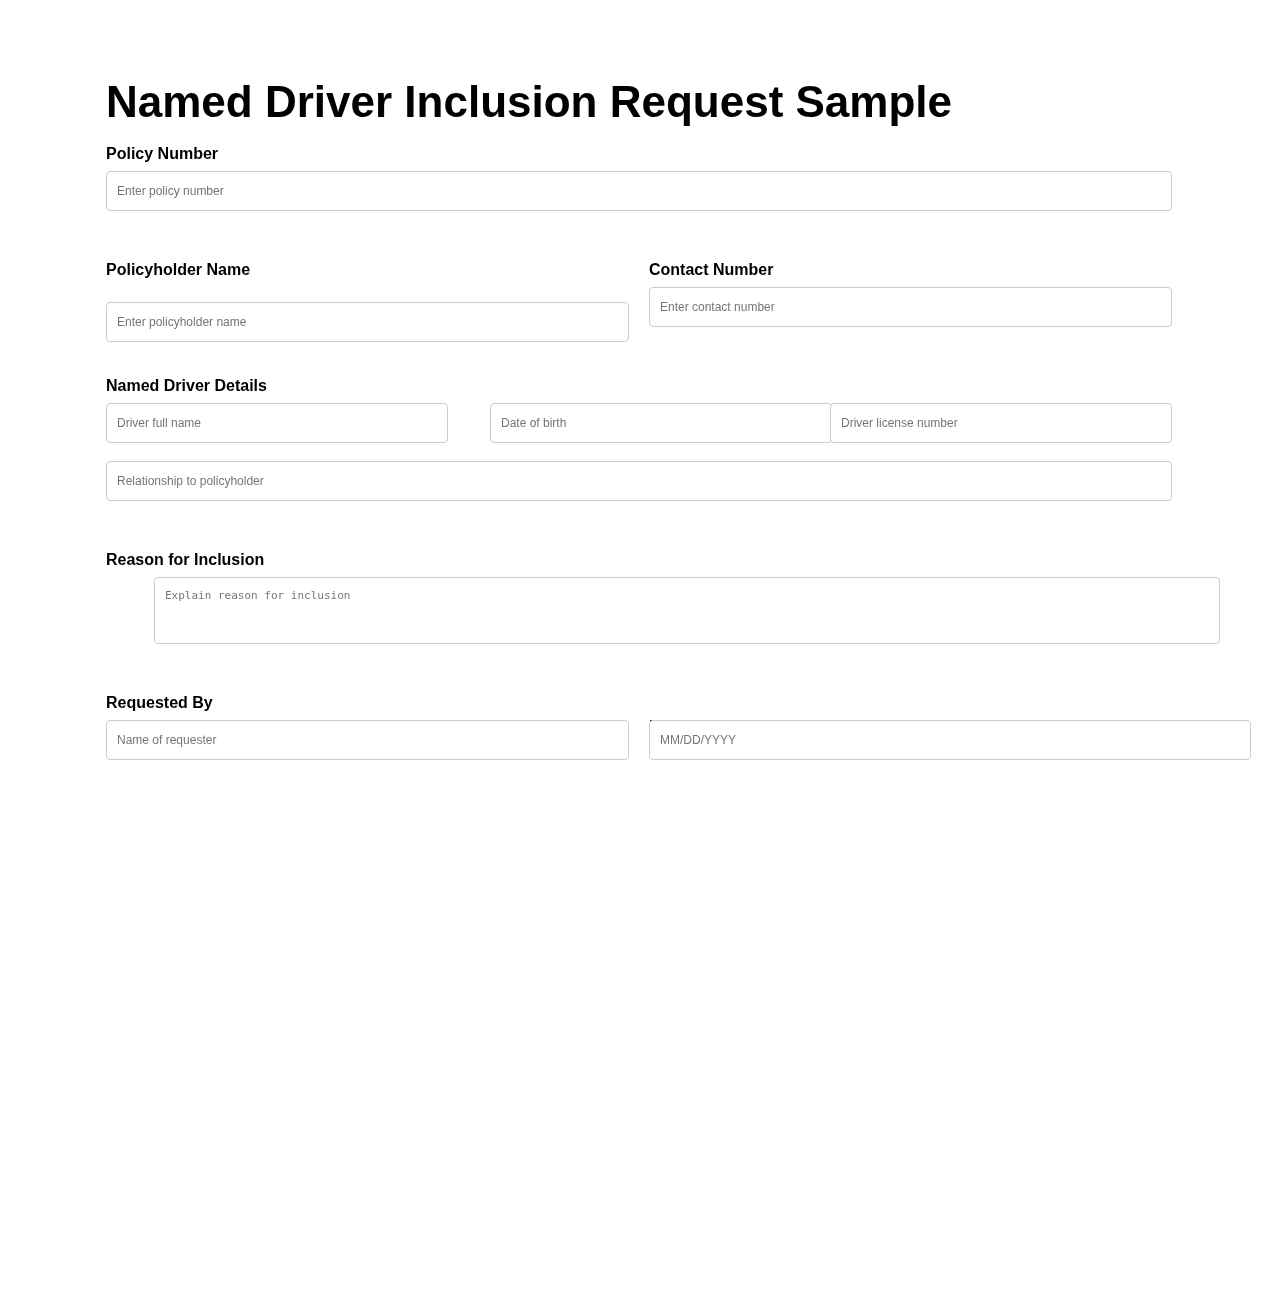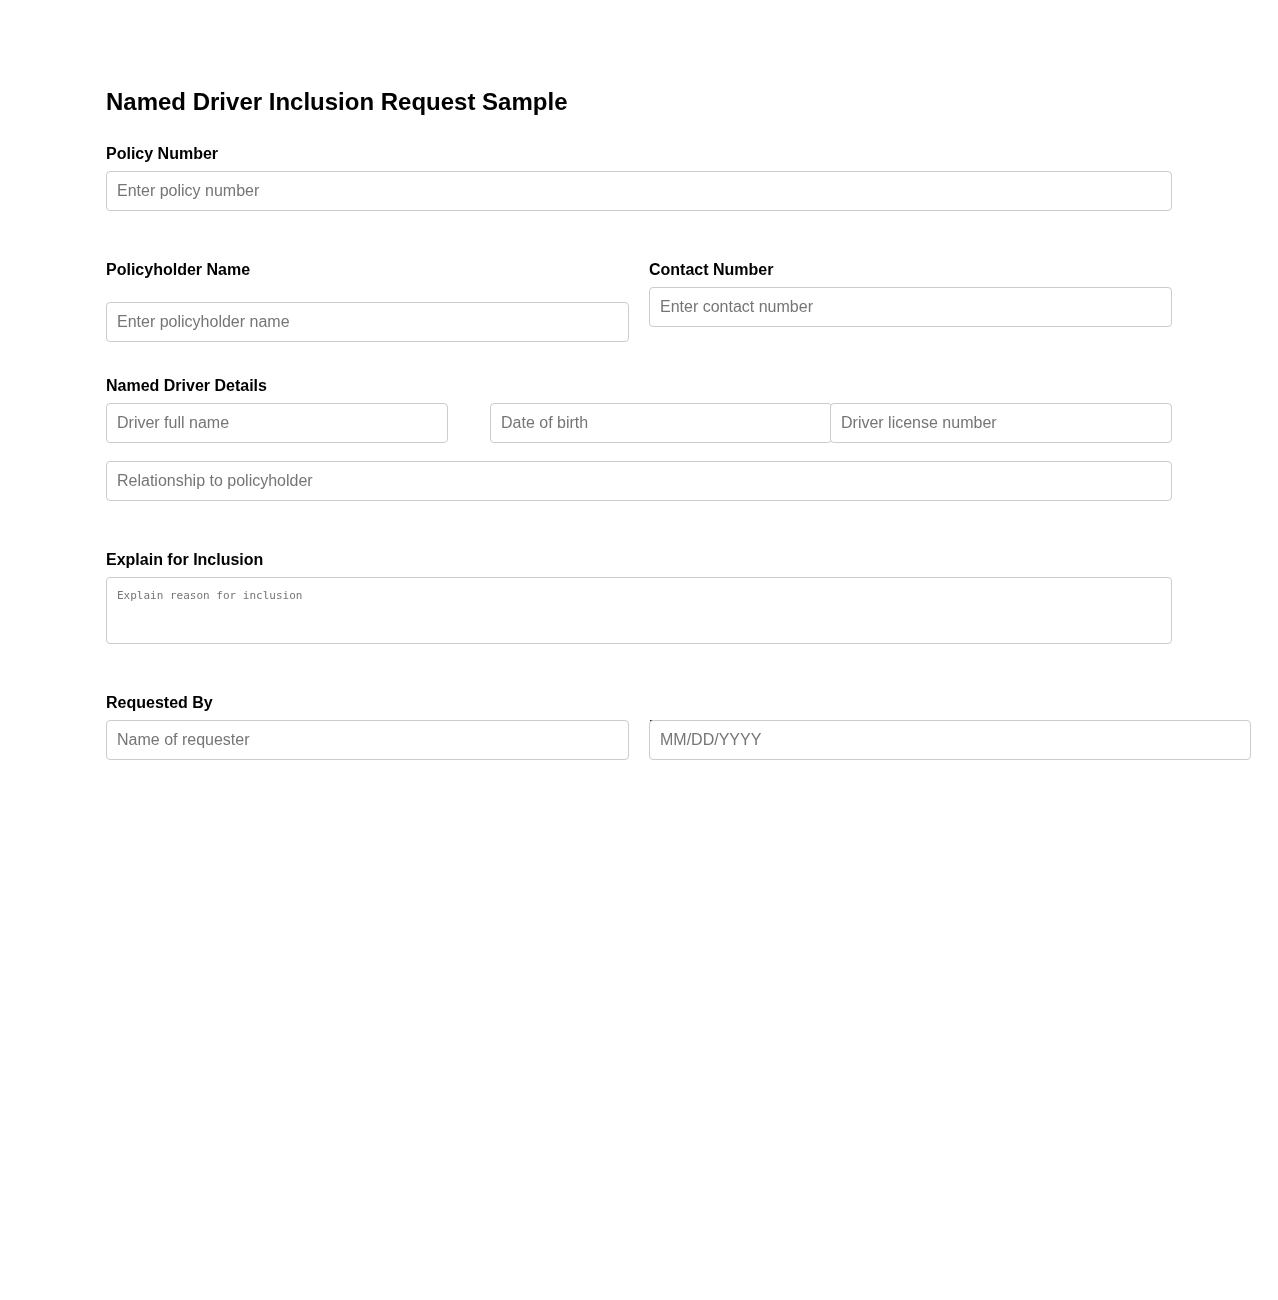--- a/index.html
+++ b/index.html
@@ -1,27 +1,27 @@
 <!DOCTYPE html>
 <html><head>
 <meta charset="utf-8">
 <style>
   html, body { margin: 0; padding: 0; background: #ffffff; }
   body { width: 1278px; height: 1300px; font-family: "Liberation Sans", sans-serif; color: #000; }
   .container { position: absolute; left: 106px; top: 0; width: 1066px; }
-  h1 { position: absolute; left: 0; top: 82px; margin: 0; font-size: 24px; font-weight: bold; line-height: 40px; white-space: nowrap; }
+  h1 { position: absolute; left: 0; top: 82px; margin: 0; font-size: 44px; font-weight: bold; line-height: 40px; white-space: nowrap; }
   .label { position: absolute; font-size: 16px; line-height: 20px; white-space: nowrap; font-weight: bold; }
   input, textarea {
     position: absolute; box-sizing: border-box; border: 1px solid #cccccc; border-radius: 4px;
-    background: #fff; padding: 0 10px; font-size: 16px; color: #000; outline: none;
+    background: #fff; padding: 0 10px; font-size: 12px; color: #000; outline: none;
     font-family: "Liberation Sans", sans-serif;
   }
   input { height: 40px; }
   input::placeholder { color: #757575; }
-  textarea { resize: none; padding: 10px 10px; font-family: "DejaVu Sans Mono", monospace; font-size: 11px; line-height: 16px; }
+  textarea { resize: none; padding: 10px 10px; font-family: "DejaVu Sans Mono", monospace; font-size: 11px; line-height: 16px; margin-left: 48px; }
   textarea::placeholder { color: #757575; }
 </style>
 </head>
 <body>
 
 <div class="container">
   <h1>Named Driver Inclusion Request Sample</h1>
 
   <div class="label" style="left:0; top:144px;">Policy Number</div>
   <input type="text" style="left: 0px; top: 171px; width: 1066px;" placeholder="Enter policy number">
@@ -31,21 +31,21 @@
 
   <div class="label" style="left:543px; top:260px;">Contact Number</div>
   <input type="text" style="left: 543px; top: 287px; width: 523px;" placeholder="Enter contact number">
 
   <div class="label" style="left:0; top:376px;">Named Driver Details</div>
   <input type="text" style="left: 0px; top: 403px; width: 342px;" placeholder="Driver full name">
   <input type="text" style="left: 384px; top: 403px; width: 342px;" placeholder="Date of birth">
   <input type="text" style="left: 724px; top: 403px; width: 342px;" placeholder="Driver license number">
   <input type="text" style="left: 0px; top: 461px; width: 1066px;" placeholder="Relationship to policyholder">
 
-  <div class="label" style="left:0; top:550px;">Explain for Inclusion</div>
+  <div class="label" style="left:0; top:550px;">Reason for Inclusion</div>
   <textarea style="left: 0px; top: 577px; width: 1066px; height: 67px;" placeholder="Explain reason for inclusion"></textarea>
 
   <div class="label" style="left:0; top:693px;">Requested By</div>
   <input type="text" style="left: 0px; top: 720px; width: 523px;" placeholder="Name of requester">
 
   <div class="label" style="left:543px; top:693px;margin-top:24px;">Date</div>
   <input type="text" style="left: 543px; top: 720px; width: 602px;" placeholder="MM/DD/YYYY">
 </div>
 
 </body></html>

